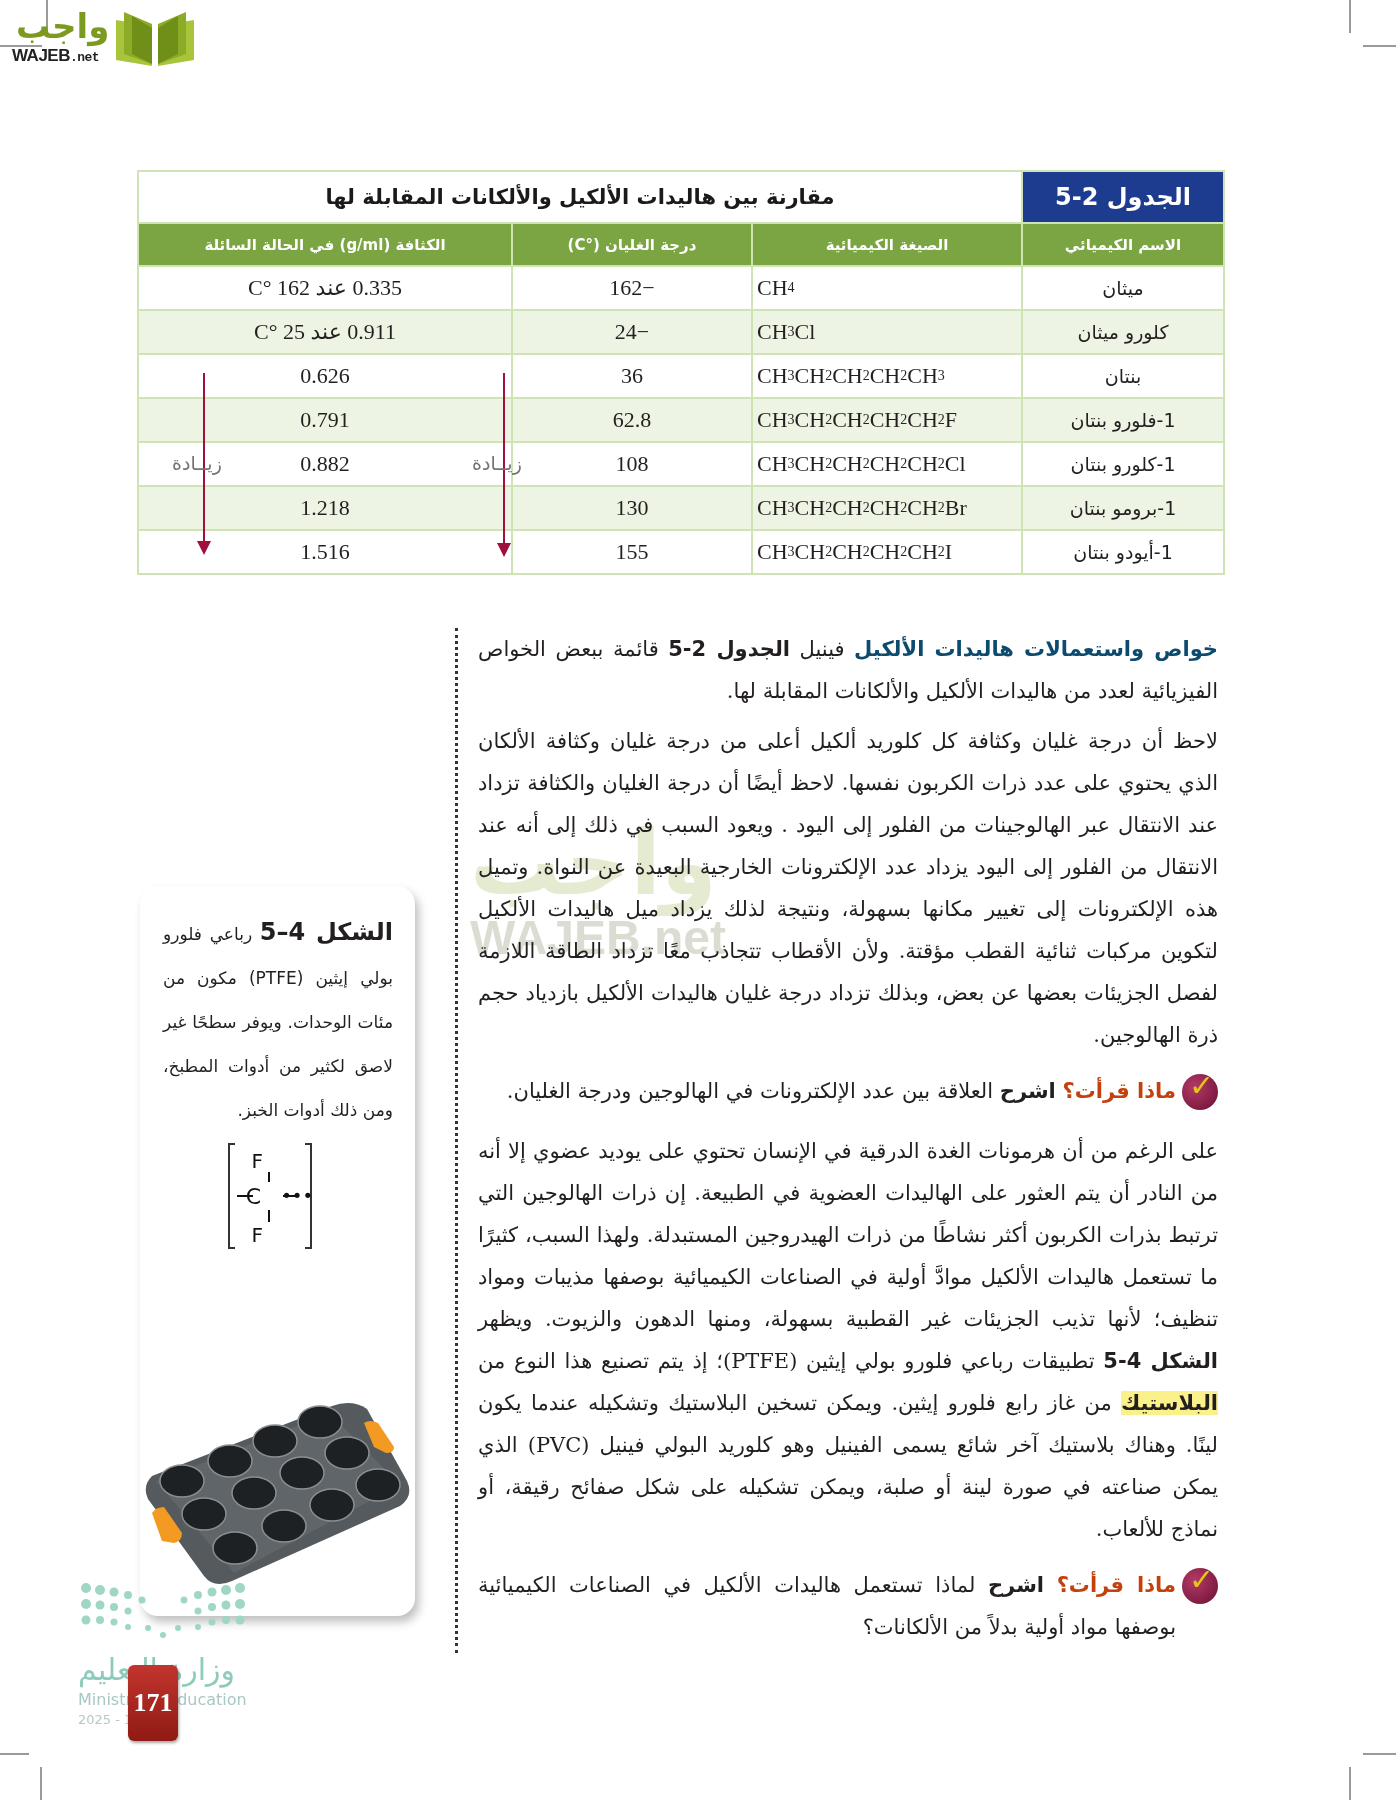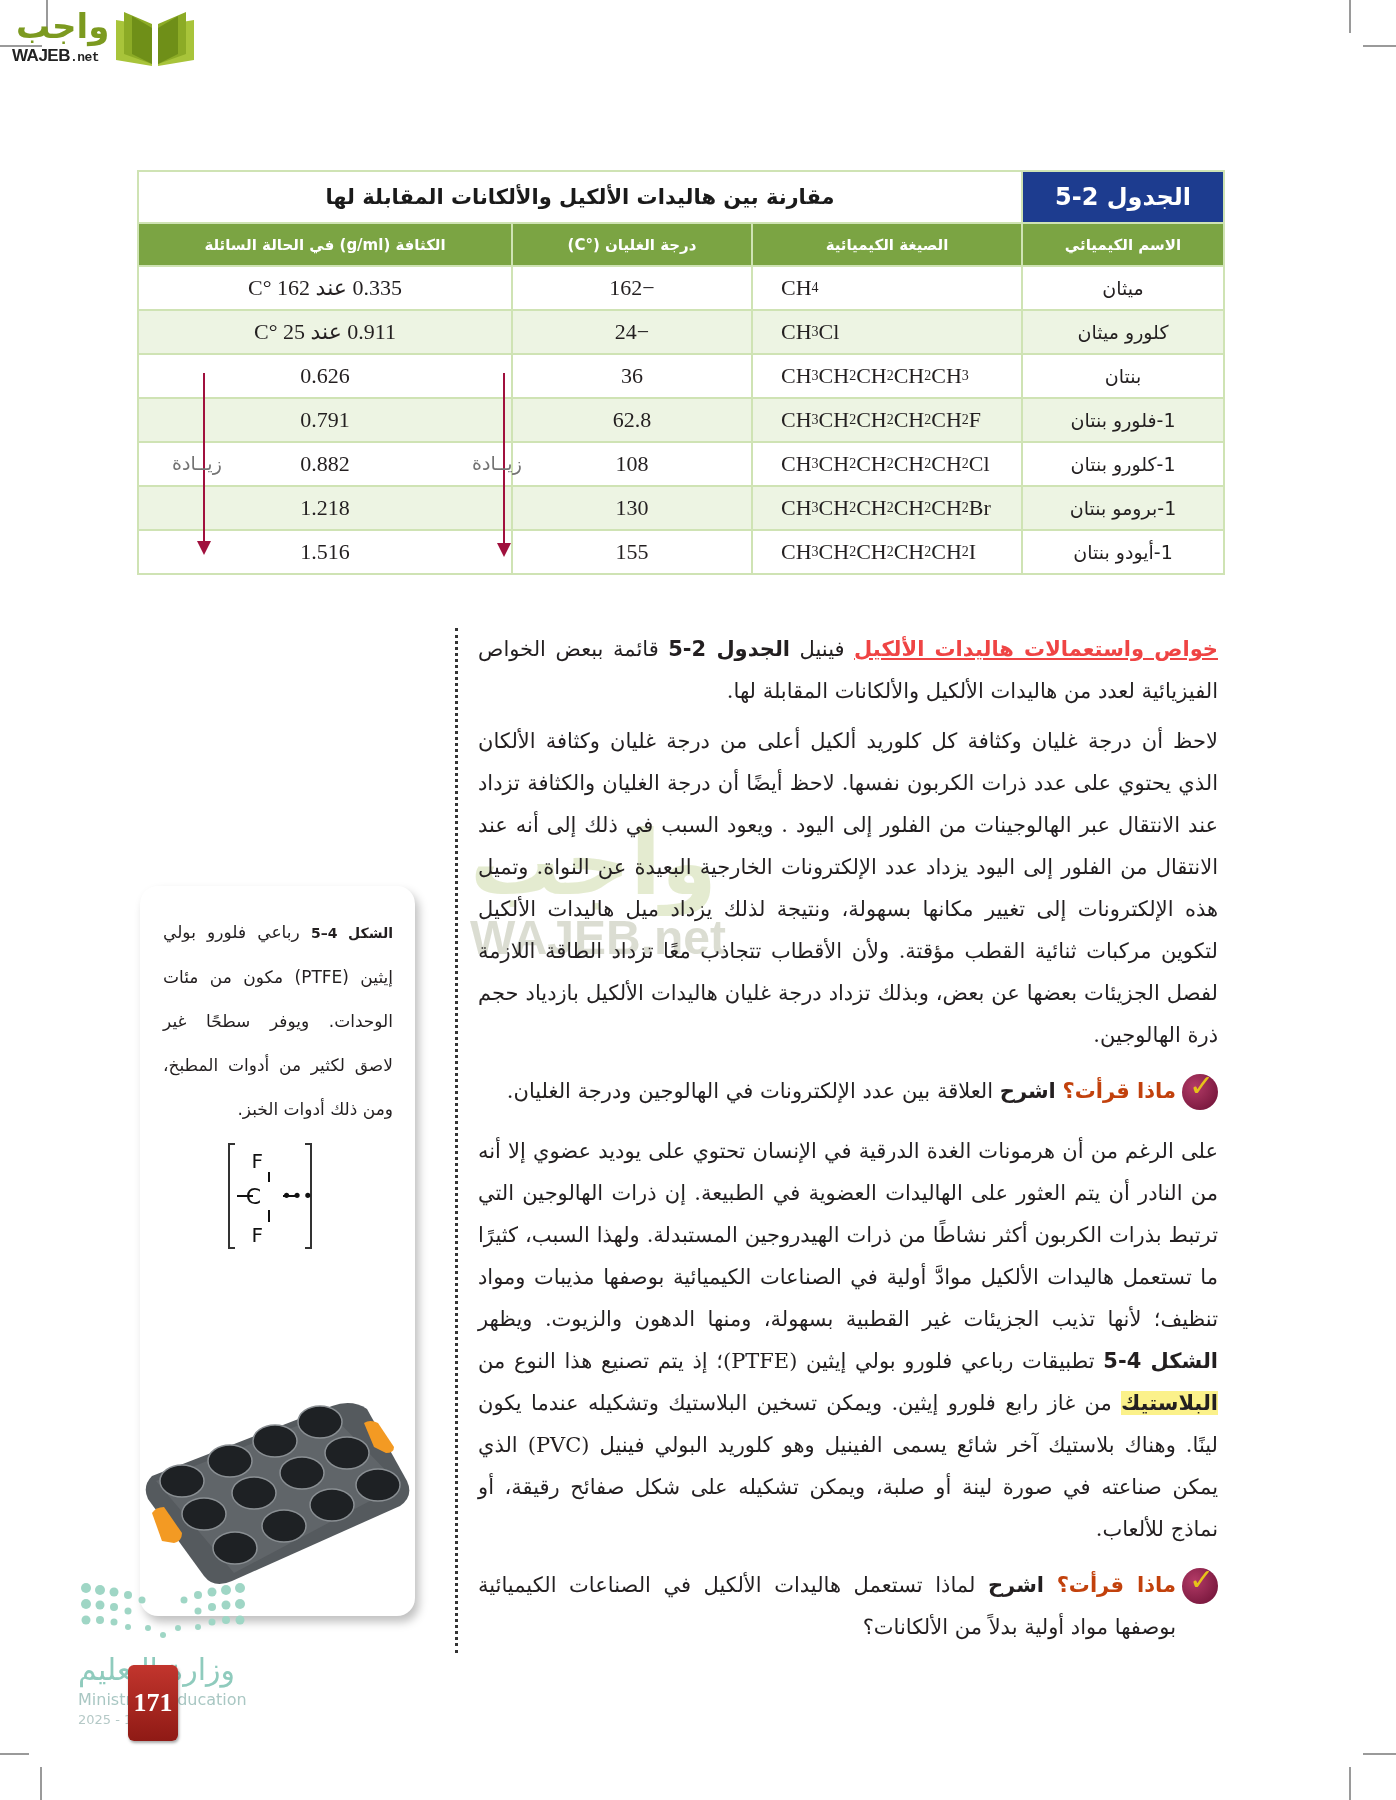--- a/index.html
+++ b/index.html
@@ -27,49 +27,49 @@
   .c1 { width: 202px; }
   .c2 { width: 270px; }
   .c3 { width: 240px; }
   .c4 { flex: 1; }
   .tbl-row { display: flex; height: 44px; border-top: 2px solid #cfe3b4; }
   .tbl-row:nth-child(even) { background: #edf4e3; }
   .tbl-row:nth-child(odd) { background: #ffffff; }
   .tbl-row > div { display: flex; align-items: center; border-left: 2px solid #cfe3b4; font: 22px "Liberation Serif", serif; }
   .tbl-row > div:last-child { border-left: none; }
   .tbl-row .c1 { justify-content: center; font: 19px "DejaVu Sans", sans-serif; }
-  .tbl-row .c2 { justify-content: flex-start; padding-right: 0; direction: ltr; justify-content: flex-start; padding-left: 28px; }
+  .tbl-row .c2 { justify-content: flex-start; padding-right: 0; direction: ltr; justify-content: flex-start; padding-left: 4px; }
   .tbl-row .c3, .tbl-row .c4 { justify-content: center; direction: rtl; }
   .tbl-row .c2 sub { font-size: 14px; vertical-align: -4px; }
   .tbl-body { position: relative; }
 
   
   .arrow { position: absolute; width: 2px; background: #a0103d; }
   .arrow::after { content: ""; position: absolute; left: -6px; bottom: -12px; border-left: 7px solid transparent; border-right: 7px solid transparent; border-top: 14px solid #a0103d; }
   .arrow-label { position: absolute; font: 19px "DejaVu Sans", sans-serif; color: #737373; background: transparent; direction: rtl; text-align: center; }
 
   
   .dotted { position: absolute; left: 455px; top: 628px; height: 1025px; border-left: 3px dotted #333; }
 
   
   .body-col { position: absolute; left: 478px; top: 628px; width: 740px; direction: rtl; text-align: justify; font: 21px "DejaVu Serif", serif; line-height: 42px; color: #231f20; }
   .body-col p { margin-bottom: 0; }
   .body-col p.gap { margin-top: 8px; }
-  .head-red { color: #ef4444; font-weight: bold; font-family: "DejaVu Sans", sans-serif; text-decoration: underline; }
+  .head-red { color: #0c4a6e; font-weight: bold; font-family: "DejaVu Sans", sans-serif; }
   .bold { font-weight: bold; font-family: "DejaVu Sans", sans-serif; }
   .hl { background: #fbf18a; font-weight: bold; font-family: "DejaVu Sans", sans-serif; }
   .q { display: flex; align-items: flex-start; gap: 6px; margin-top: 14px; }
   .q-mark { width: 36px; height: 36px; border-radius: 50%; background: radial-gradient(circle at 35% 35%, #b23a66, #6a0f33); position: relative; flex: none; margin-top: 4px; }
   .q-mark::after { content: "✓"; position: absolute; left: 7px; top: -6px; color: #e6c21a; font: bold 30px "DejaVu Sans", sans-serif; }
   .q-title { color: #c2410c; font-weight: bold; font-family: "DejaVu Sans", sans-serif; }
 
   
   .card { position: absolute; left: 140px; top: 886px; width: 275px; height: 730px; background: #fff; border-radius: 18px; box-shadow: 4px 6px 10px rgba(0,0,0,0.25); direction: rtl; }
   .cap { position: absolute; right: 22px; top: 24px; width: 230px; font: 17px "DejaVu Sans", sans-serif; line-height: 44px; text-align: justify; color: #231f20; }
-  .cap-label { font-weight: bold; font-size: 14px; }
+  .cap-label { font-weight: bold; font-size: 24px; }
   .ptfe { position: absolute; left: 55px; top: 250px; width: 160px; height: 120px; }
   .tray { position: absolute; left: 2px; top: 495px; width: 270px; height: 210px; }
 
   
   .moe-dots { position: absolute; left: 78px; top: 1580px; width: 170px; height: 70px; }
   .moe-ar { position: absolute; left: 78px; top: 1652px; font: 30px "DejaVu Sans", sans-serif; color: #8fcbbd; direction: rtl; }
   .moe-en { position: absolute; left: 78px; top: 1690px; font: 16px "DejaVu Sans", sans-serif; color: #a9c7c3; }
   .moe-year { position: absolute; left: 78px; top: 1712px; font: 13px "DejaVu Sans", sans-serif; color: #b5c9c7; }
   .page-num { position: absolute; left: 128px; top: 1665px; width: 50px; height: 76px; border-radius: 6px; background: linear-gradient(#c2352d, #8f1a15); color: #fff; font: bold 26px "Liberation Serif", serif; display: flex; align-items: center; justify-content: center; box-shadow: 1px 2px 3px rgba(0,0,0,0.35); }
 

